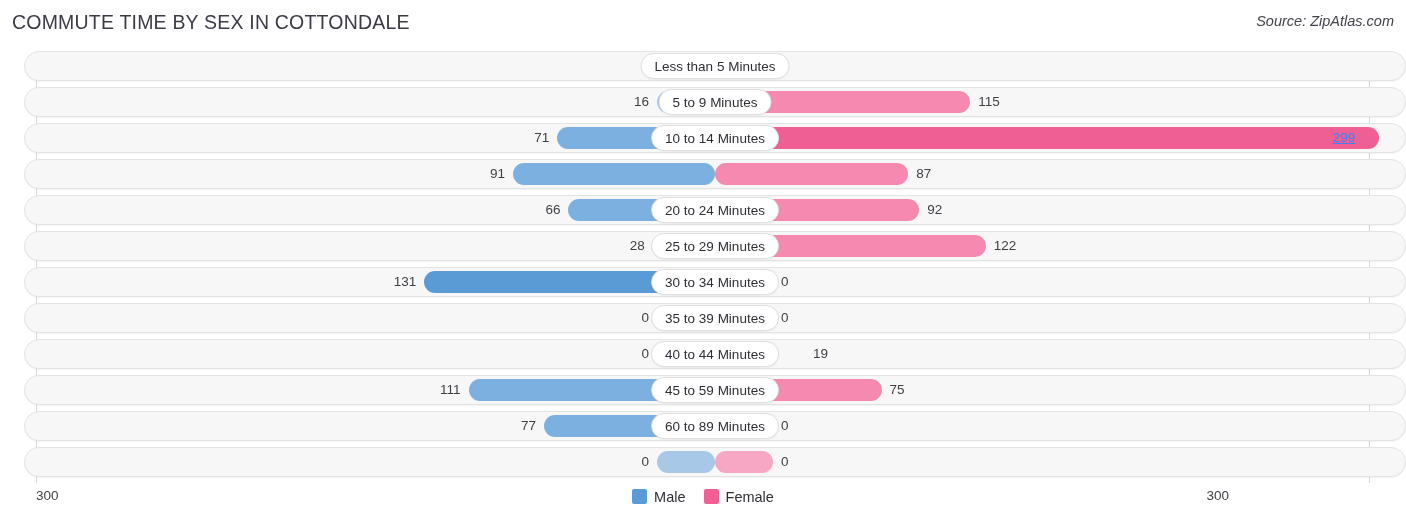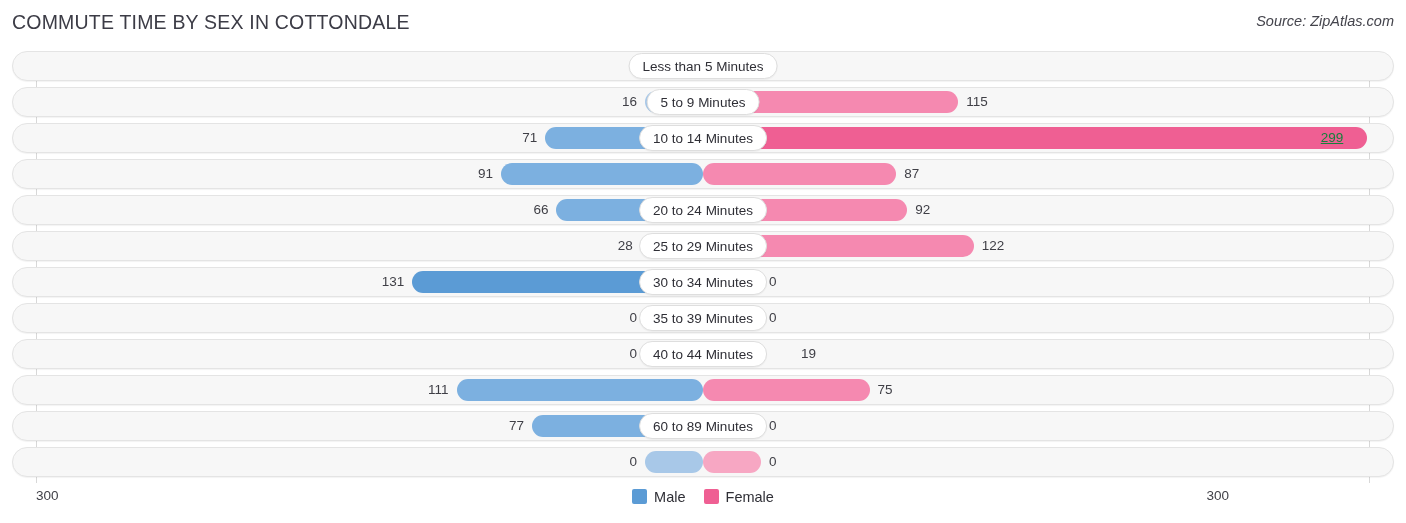--- a/index.html
+++ b/index.html
@@ -59,21 +59,21 @@
     width: 1px;
     height: 432px;
     background: #d8d8d8;
     z-index: 1;
   }
   #gridline-left  { left: 24px; }
   #gridline-right { left: 1357px; }
 
   .row {
     position: absolute;
-    left: 0;
+    left: 12px;
     width: 1382px;
     height: 36px;
     z-index: 2;
   }
   .row-track {
     position: absolute;
     left: 0; top: 0;
     width: 1382px;
     height: 30px;
     background: #f7f7f7;
@@ -97,21 +97,21 @@
     position: absolute;
     top: 5px;
     font-size: 13.5px;
     color: #3f3f46;
     line-height: 20px;
     white-space: nowrap;
   }
   .val-male   { text-align: right; }
   .val-female { text-align: left; }
   .val.inside {
-    color: #15803d;
+    color: #3b82f6;
     text-decoration: underline;
   }
 
   
   .cat-pill {
     position: absolute;
     top: 2px;
     left: 50%;
     transform: translateX(-50%);
     height: 26px;
@@ -253,20 +253,21 @@
           <div class="val val-male" style="right: 757px;">0</div>
           <div class="val val-female" style="left: 757px; margin-left: 32px;">19</div>
           <div class="cat-pill">40 to 44 Minutes</div>
         </div>
         <div class="row" style="top: 324px;">
           <div class="row-track"></div>
           <div class="bar bar-male" style="width: 246.42px; background: rgb(124, 176, 224);"></div>
           <div class="bar bar-female" style="width: 166.5px; background: rgb(245, 137, 176);"></div>
           <div class="val val-male" style="right: 945.42px;">111</div>
           <div class="val val-female" style="left: 865.5px;">75</div>
+          <div class="cat-pill">45 to 59 Minutes</div>
         </div>
         <div class="row" style="top: 360px;">
           <div class="row-track"></div>
           <div class="bar bar-male" style="width: 170.94px; background: rgb(124, 176, 224);"></div>
           <div class="bar bar-female" style="width: 58px; background: rgb(247, 167, 195);"></div>
           <div class="val val-male" style="right: 869.94px;">77</div>
           <div class="val val-female" style="left: 757px;">0</div>
           <div class="cat-pill">60 to 89 Minutes</div>
         </div>
         <div class="row" style="top: 396px;">

